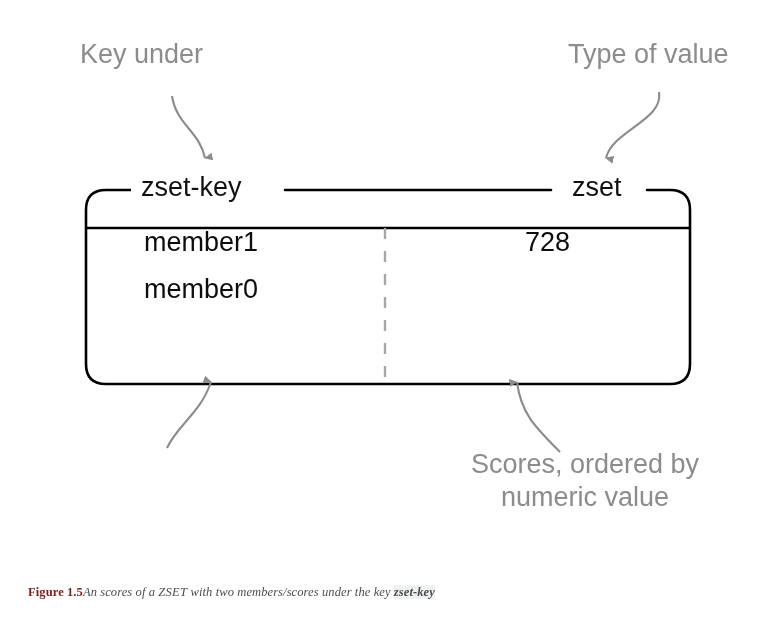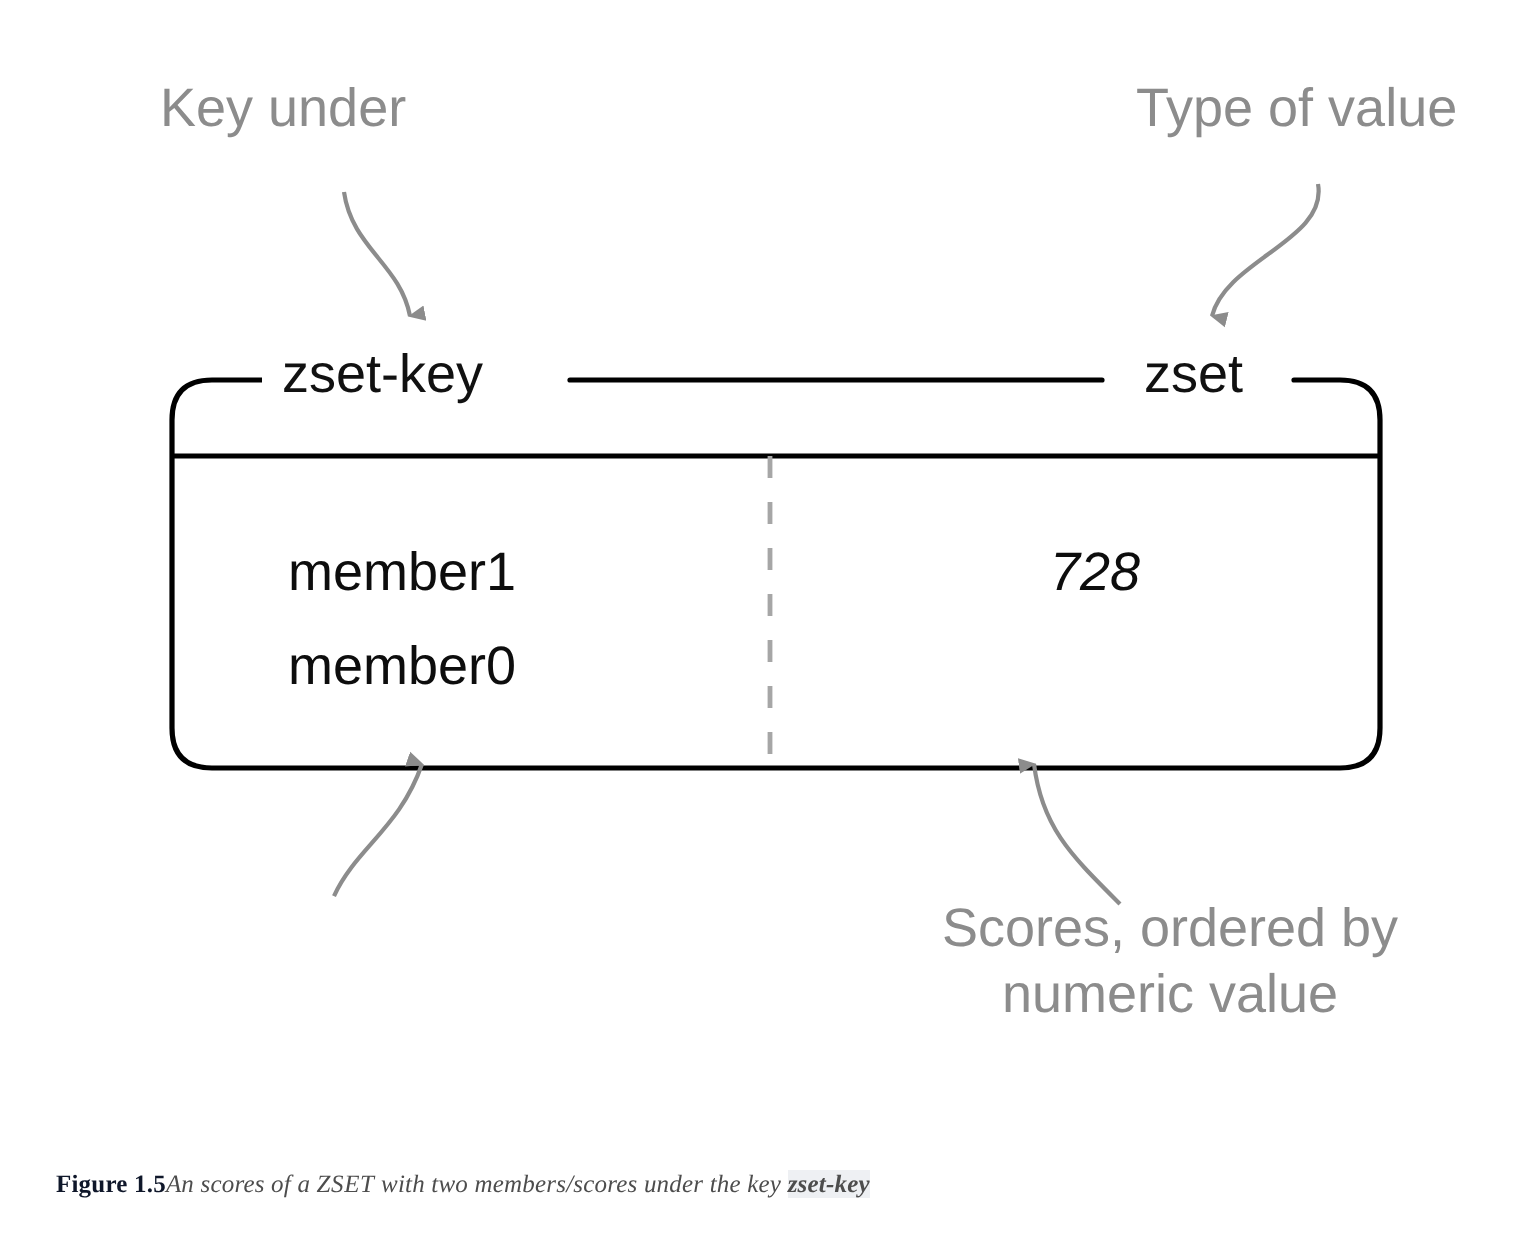--- a/index.html
+++ b/index.html
@@ -81,26 +81,25 @@
   }
   #box-type-label {
     left: 562px;
     top: 174px;
   }
 
   
   #zset-table {
     position: absolute;
     left: 86px;
-    top: 232px;
+    top: 215px;
     width: 604px;
     height: 152px;
     display: flex;
     flex-direction: column;
-    justify-content: center;
     padding-top: 4px;
     box-sizing: border-box;
   }
   .zset-row {
     display: flex;
     align-items: center;
     height: 47px;
   }
   .cell-member {
     width: 299px;
@@ -110,37 +109,36 @@
     color: #0d0d0d;
     text-align: left;
   }
   .cell-score {
     width: 305px;
     box-sizing: border-box;
     padding-right: 120px;
     font-size: 27px;
     color: #0d0d0d;
     text-align: right;
-    font-style: italic;
   }
 
   
   #figure-caption {
     position: absolute;
     left: 28px;
     top: 585px;
     font-size: 12.5px;
     color: #4d4d4d;
     font-style: italic;
     font-family: "Liberation Serif", "DejaVu Serif", serif;
     letter-spacing: 0.1px;
     white-space: nowrap;
   }
   #caption-figure-number {
-    color: #0f172a;
+    color: #7f1d1d;
     font-weight: bold;
     font-style: normal;
   }
   #caption-zset-term {
     font-style: italic;
     letter-spacing: 0.3px;
   }
   #caption-key-term {
     font-weight: bold;
     font-style: italic;

